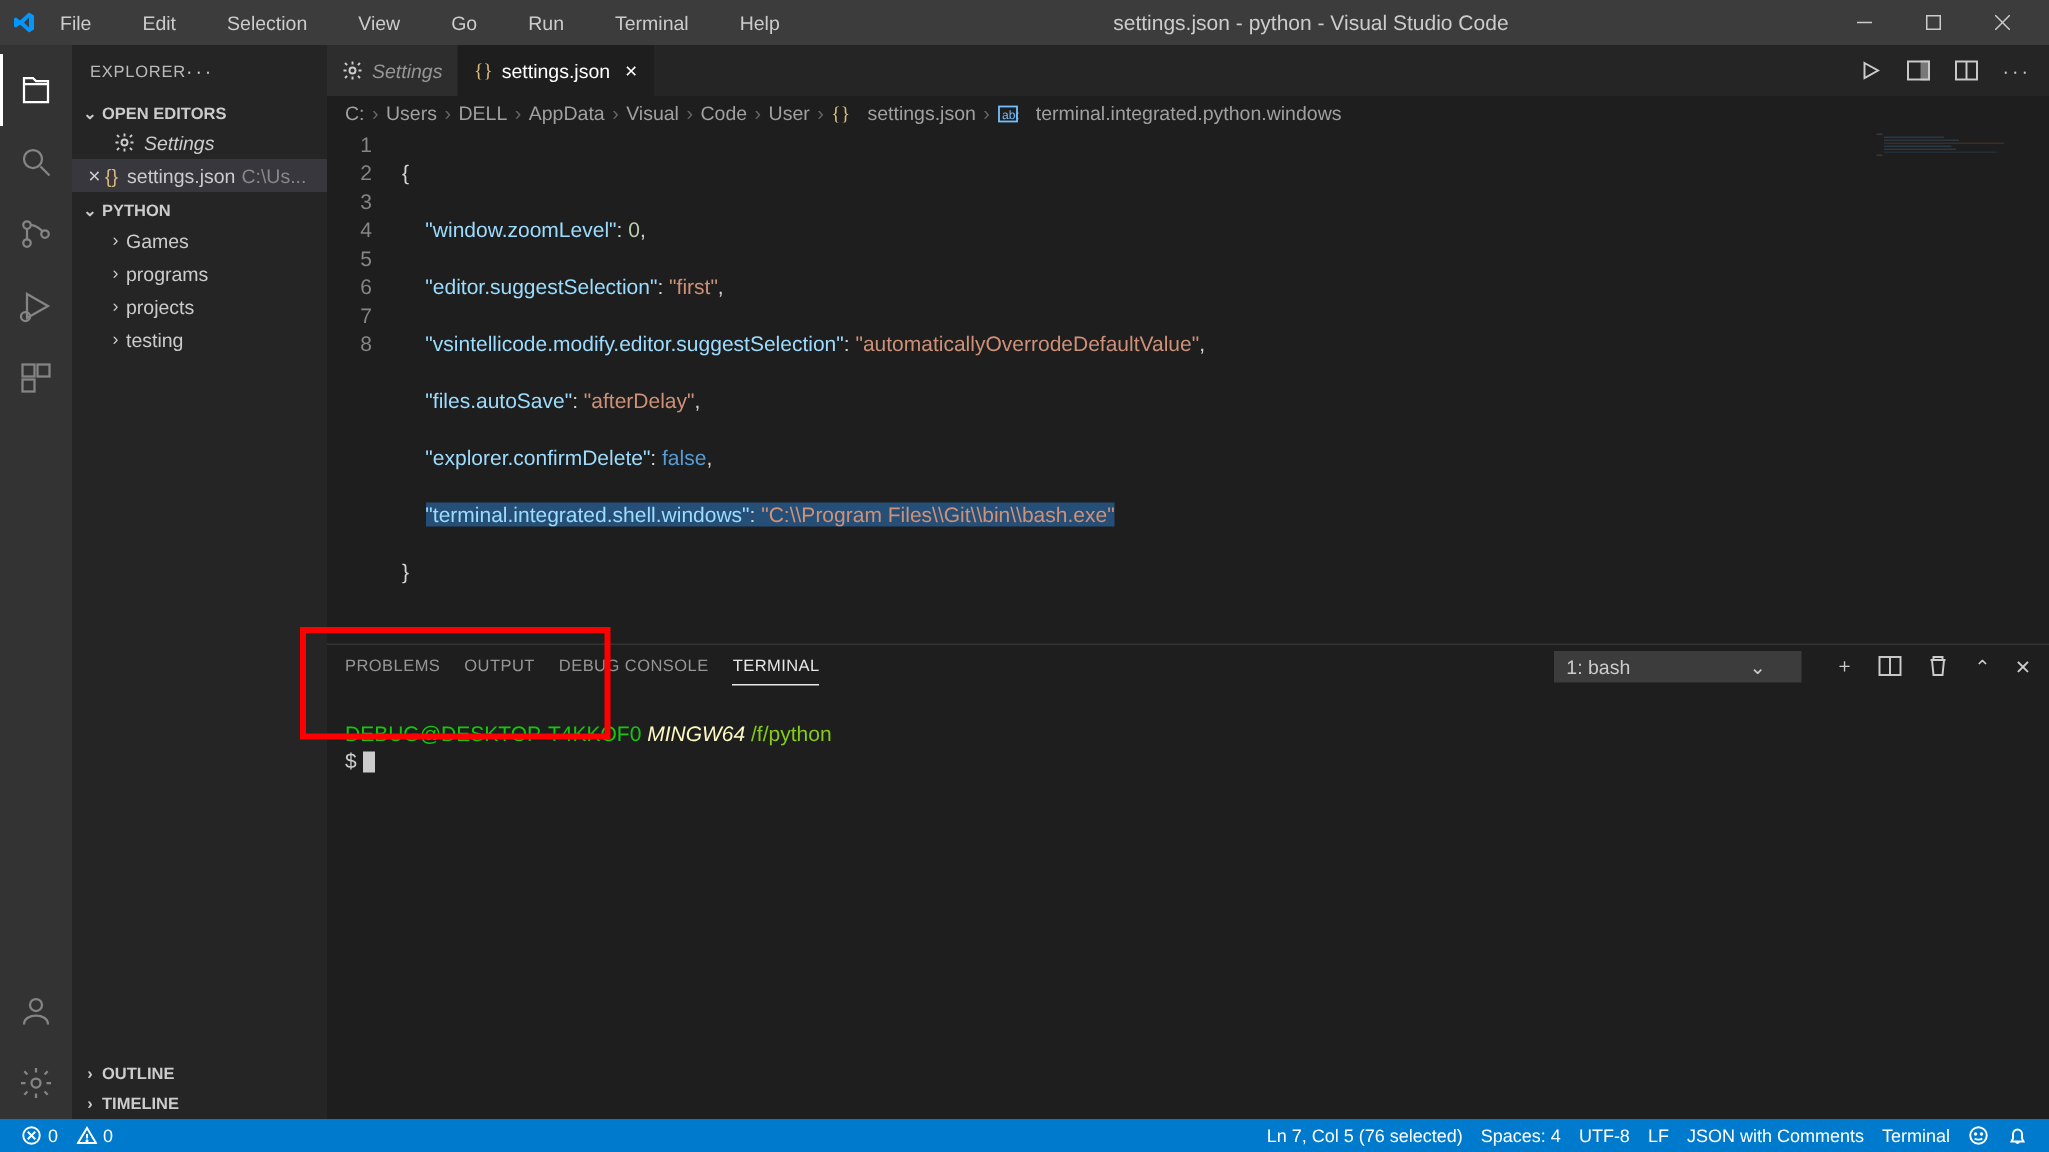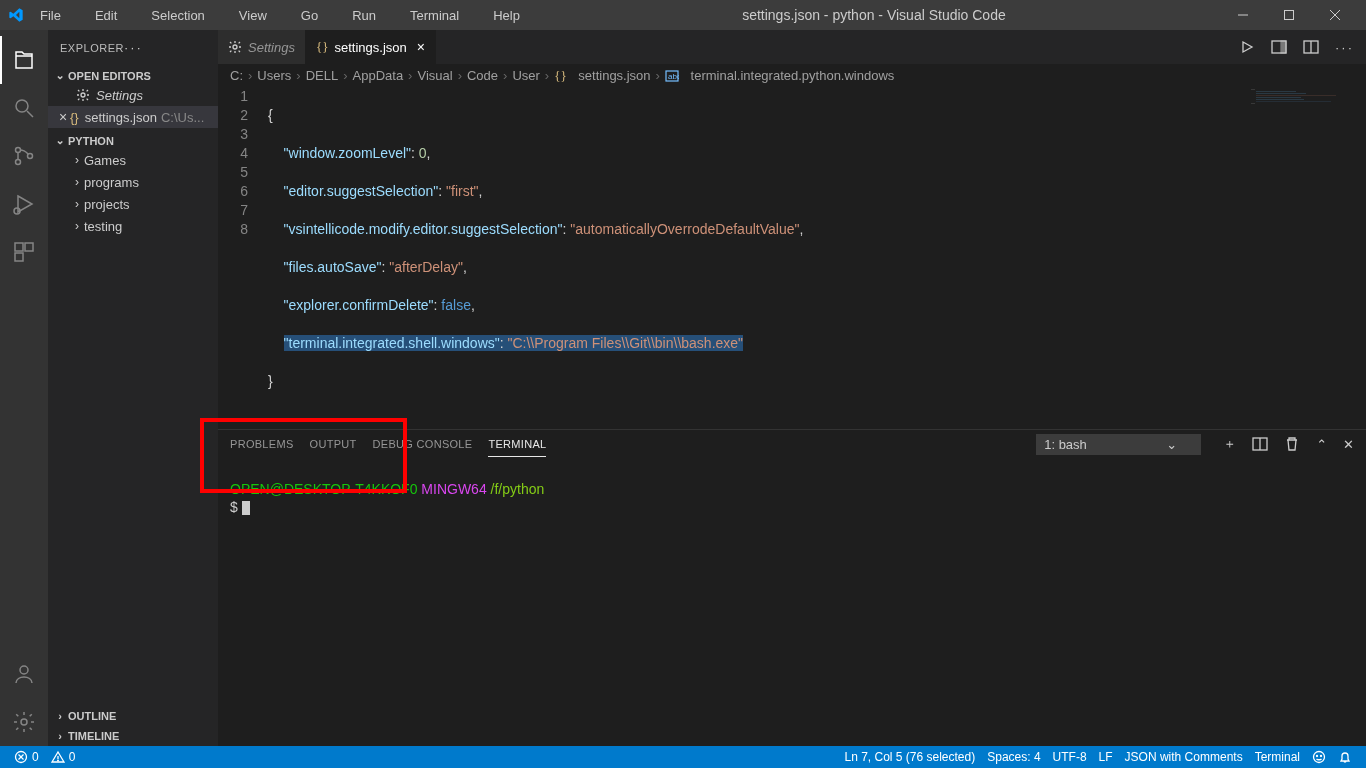--- a/index.html
+++ b/index.html
@@ -74,21 +74,21 @@
 .panel { height: 326px; border-top: 1px solid #333; background: #1e1e1e; display: flex; flex-direction: column; }
 .panel-tabs { height: 28px; display: flex; align-items: center; padding: 0 12px; gap: 16px; position: relative; }
 .panel-tabs .ptab { font-size: 11px; color: #969696; cursor: pointer; padding: 6px 0; letter-spacing: 0.3px; }
 .panel-tabs .ptab.active { color: #e7e7e7; border-bottom: 1px solid #e7e7e7; }
 .panel-tabs .highlight-box { position: absolute; border: 4px solid red; top: -12px; height: 75px; }
 .terminal-select { background: #3c3c3c; border: none; color: #cccccc; font-size: 13px; padding: 3px 24px 3px 8px; width: 165px; margin-right: 6px; display: flex; align-items: center; justify-content: space-between; cursor: pointer; gap: 10px; }
 .panel-actions { margin-left: auto; display: flex; align-items: center; gap: 16px; color: #cccccc; }
 .panel-actions span { cursor: pointer; }
 .terminal-body { flex: 1; padding: 22px 12px 12px 12px; font-family: Consolas, "Courier New", monospace; font-size: 14px; line-height: 18px; }
 .term-user { color: #16c60c; }
-.term-host { color: #d946ef; }
+.term-host { color: #fef9c3; font-style: italic; }
 .term-path { color: #84cc16; }
 .term-cursor { display: inline-block; width: 8px; height: 14px; background: #cccccc; vertical-align: text-bottom; }
 
 
 .statusbar { height: 22px; background: #007acc; color: #ffffff; display: flex; align-items: center; font-size: 12px; padding: 0 8px; }
 .statusbar .sb-item { padding: 0 6px; cursor: pointer; display: inline-flex; align-items: center; gap: 4px; }
 .statusbar .sb-right { margin-left: auto; display: flex; }
 
 svg { display: block; }
 </style>
@@ -362,21 +362,21 @@
           <span>
               <svg width="16" height="16" fill="none" stroke="#ccc" stroke-width="1.3">
                 <path d="M3 4h10M5 4V2h6v2M4 4l1 10h6l1-10"></path>
               </svg>
             </span>
           <span>⌃</span>
           <span>✕</span>
         </div>
       </div>
       <div class="terminal-body">
-        <div><span class="term-user">OPEN@DESKTOP-T4KKOF0</span> <span class="term-host">MINGW64</span> <span class="term-path">/f/python</span></div>
+        <div><span class="term-user">DEBUG@DESKTOP-T4KKOF0</span> <span class="term-host">MINGW64</span> <span class="term-path">/f/python</span></div>
         <div><span>$</span> <span class="term-cursor"></span></div>
       </div>
     </div>
   </div>
 </div>
 
 <div class="statusbar">
   <span class="sb-item">
       <svg width="14" height="14" fill="none" stroke="#fff" stroke-width="1.3">
         <circle cx="7" cy="7" r="5.5"></circle>

